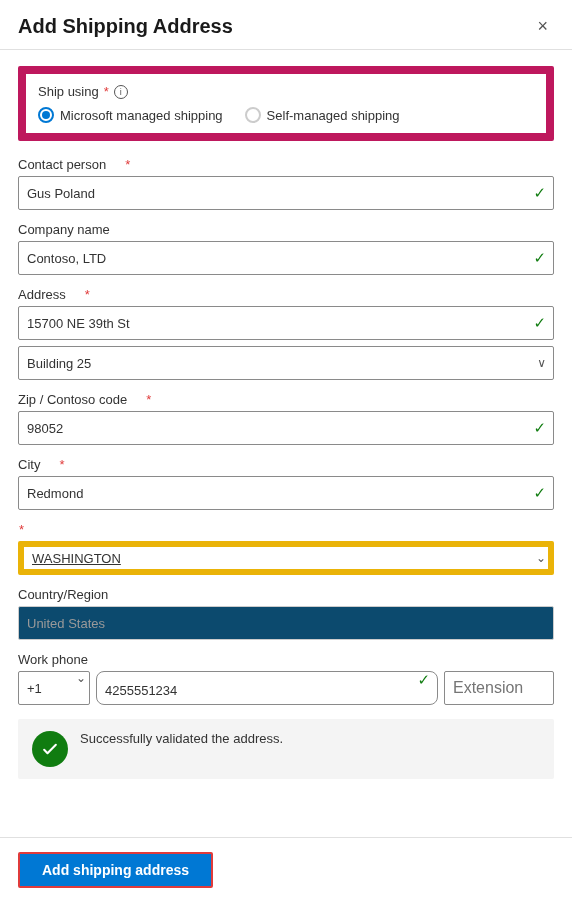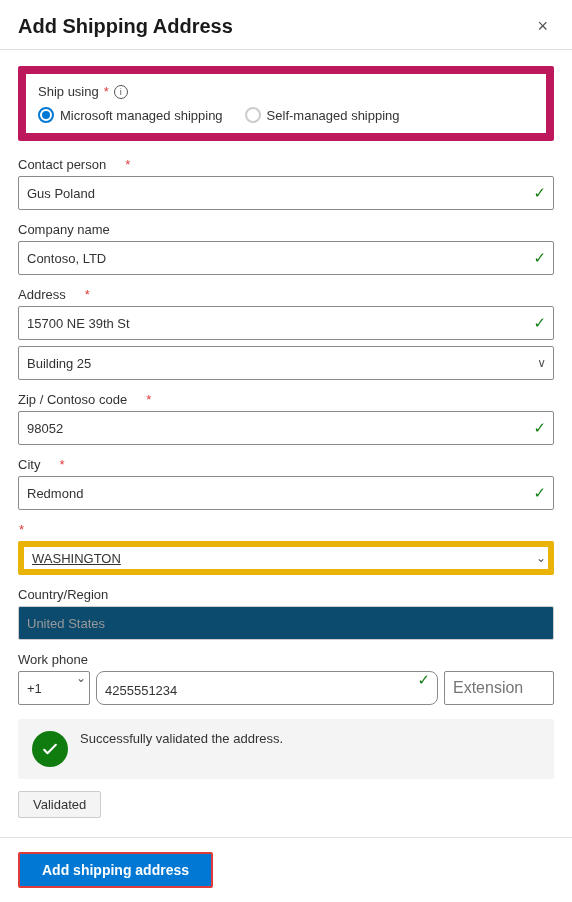--- a/index.html
+++ b/index.html
@@ -415,22 +415,19 @@
 
     <div class="validation-box">
       <div class="validation-icon">
         <svg viewBox="0 0 24 24" fill="none" xmlns="http://www.w3.org/2000/svg">
           <path d="M5 13l4 4L19 7" stroke="white" stroke-width="2.5" stroke-linecap="round" stroke-linejoin="round"></path>
         </svg>
       </div>
       <span class="validation-text">Successfully validated the address.</span>
     </div>
 
-    <div>
-      <button class="validated-btn">Validated</button>
-    </div>
 
   </div>
 
   <div class="modal-footer">
     <button class="submit-btn">Add shipping address</button>
   </div>
 </div>
 
 </body></html>

